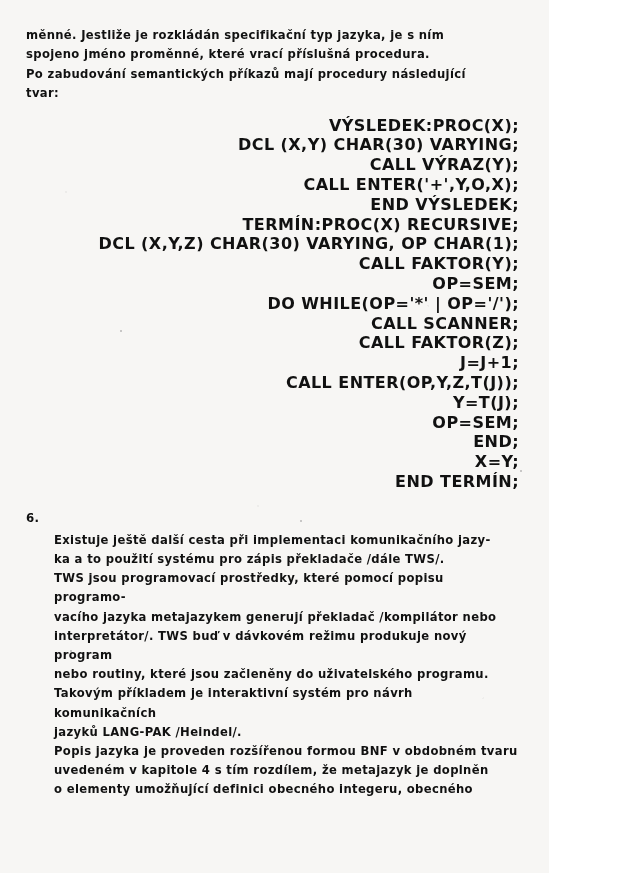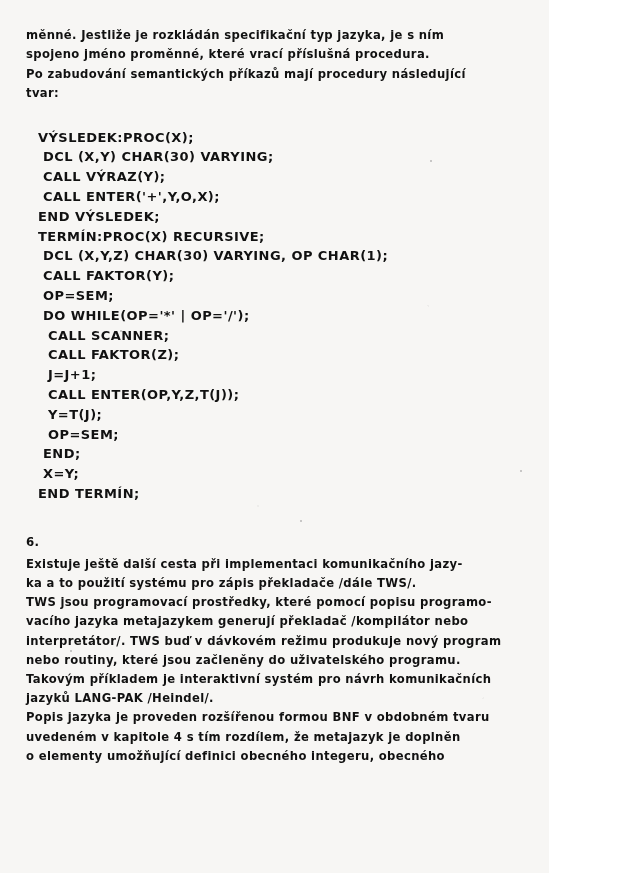--- a/index.html
+++ b/index.html
@@ -30,29 +30,30 @@
   }
   .para {
     font-family: "DejaVu Sans", sans-serif;
     font-weight: bold;
     font-size: 11.6px;
     line-height: 19.4px;
     letter-spacing: 0.35px;
     white-space: pre-wrap;
     margin: 0;
   }
-  .para.tight { line-height: 19.2px; }
+  .para.tight { line-height: 19.2px; margin-left: 28px; }
   .code {
     font-family: "DejaVu Sans", sans-serif;
     font-weight: bold;
-    font-size: 13px;
+    font-size: 16px;
     line-height: 19.8px;
     letter-spacing: 0.45px;
     white-space: pre-wrap;
-    margin: 12px;
+    margin: 0;
+    text-align: right;
   }
   .gap-sm { height: 6px; }
   .gap-md { height: 12px; }
   .gap-lg { height: 19px; }
   .heading {
     font-family: "DejaVu Sans", sans-serif;
     font-weight: bold;
     font-size: 11.8px;
     letter-spacing: 0.4px;
     margin: 0;

